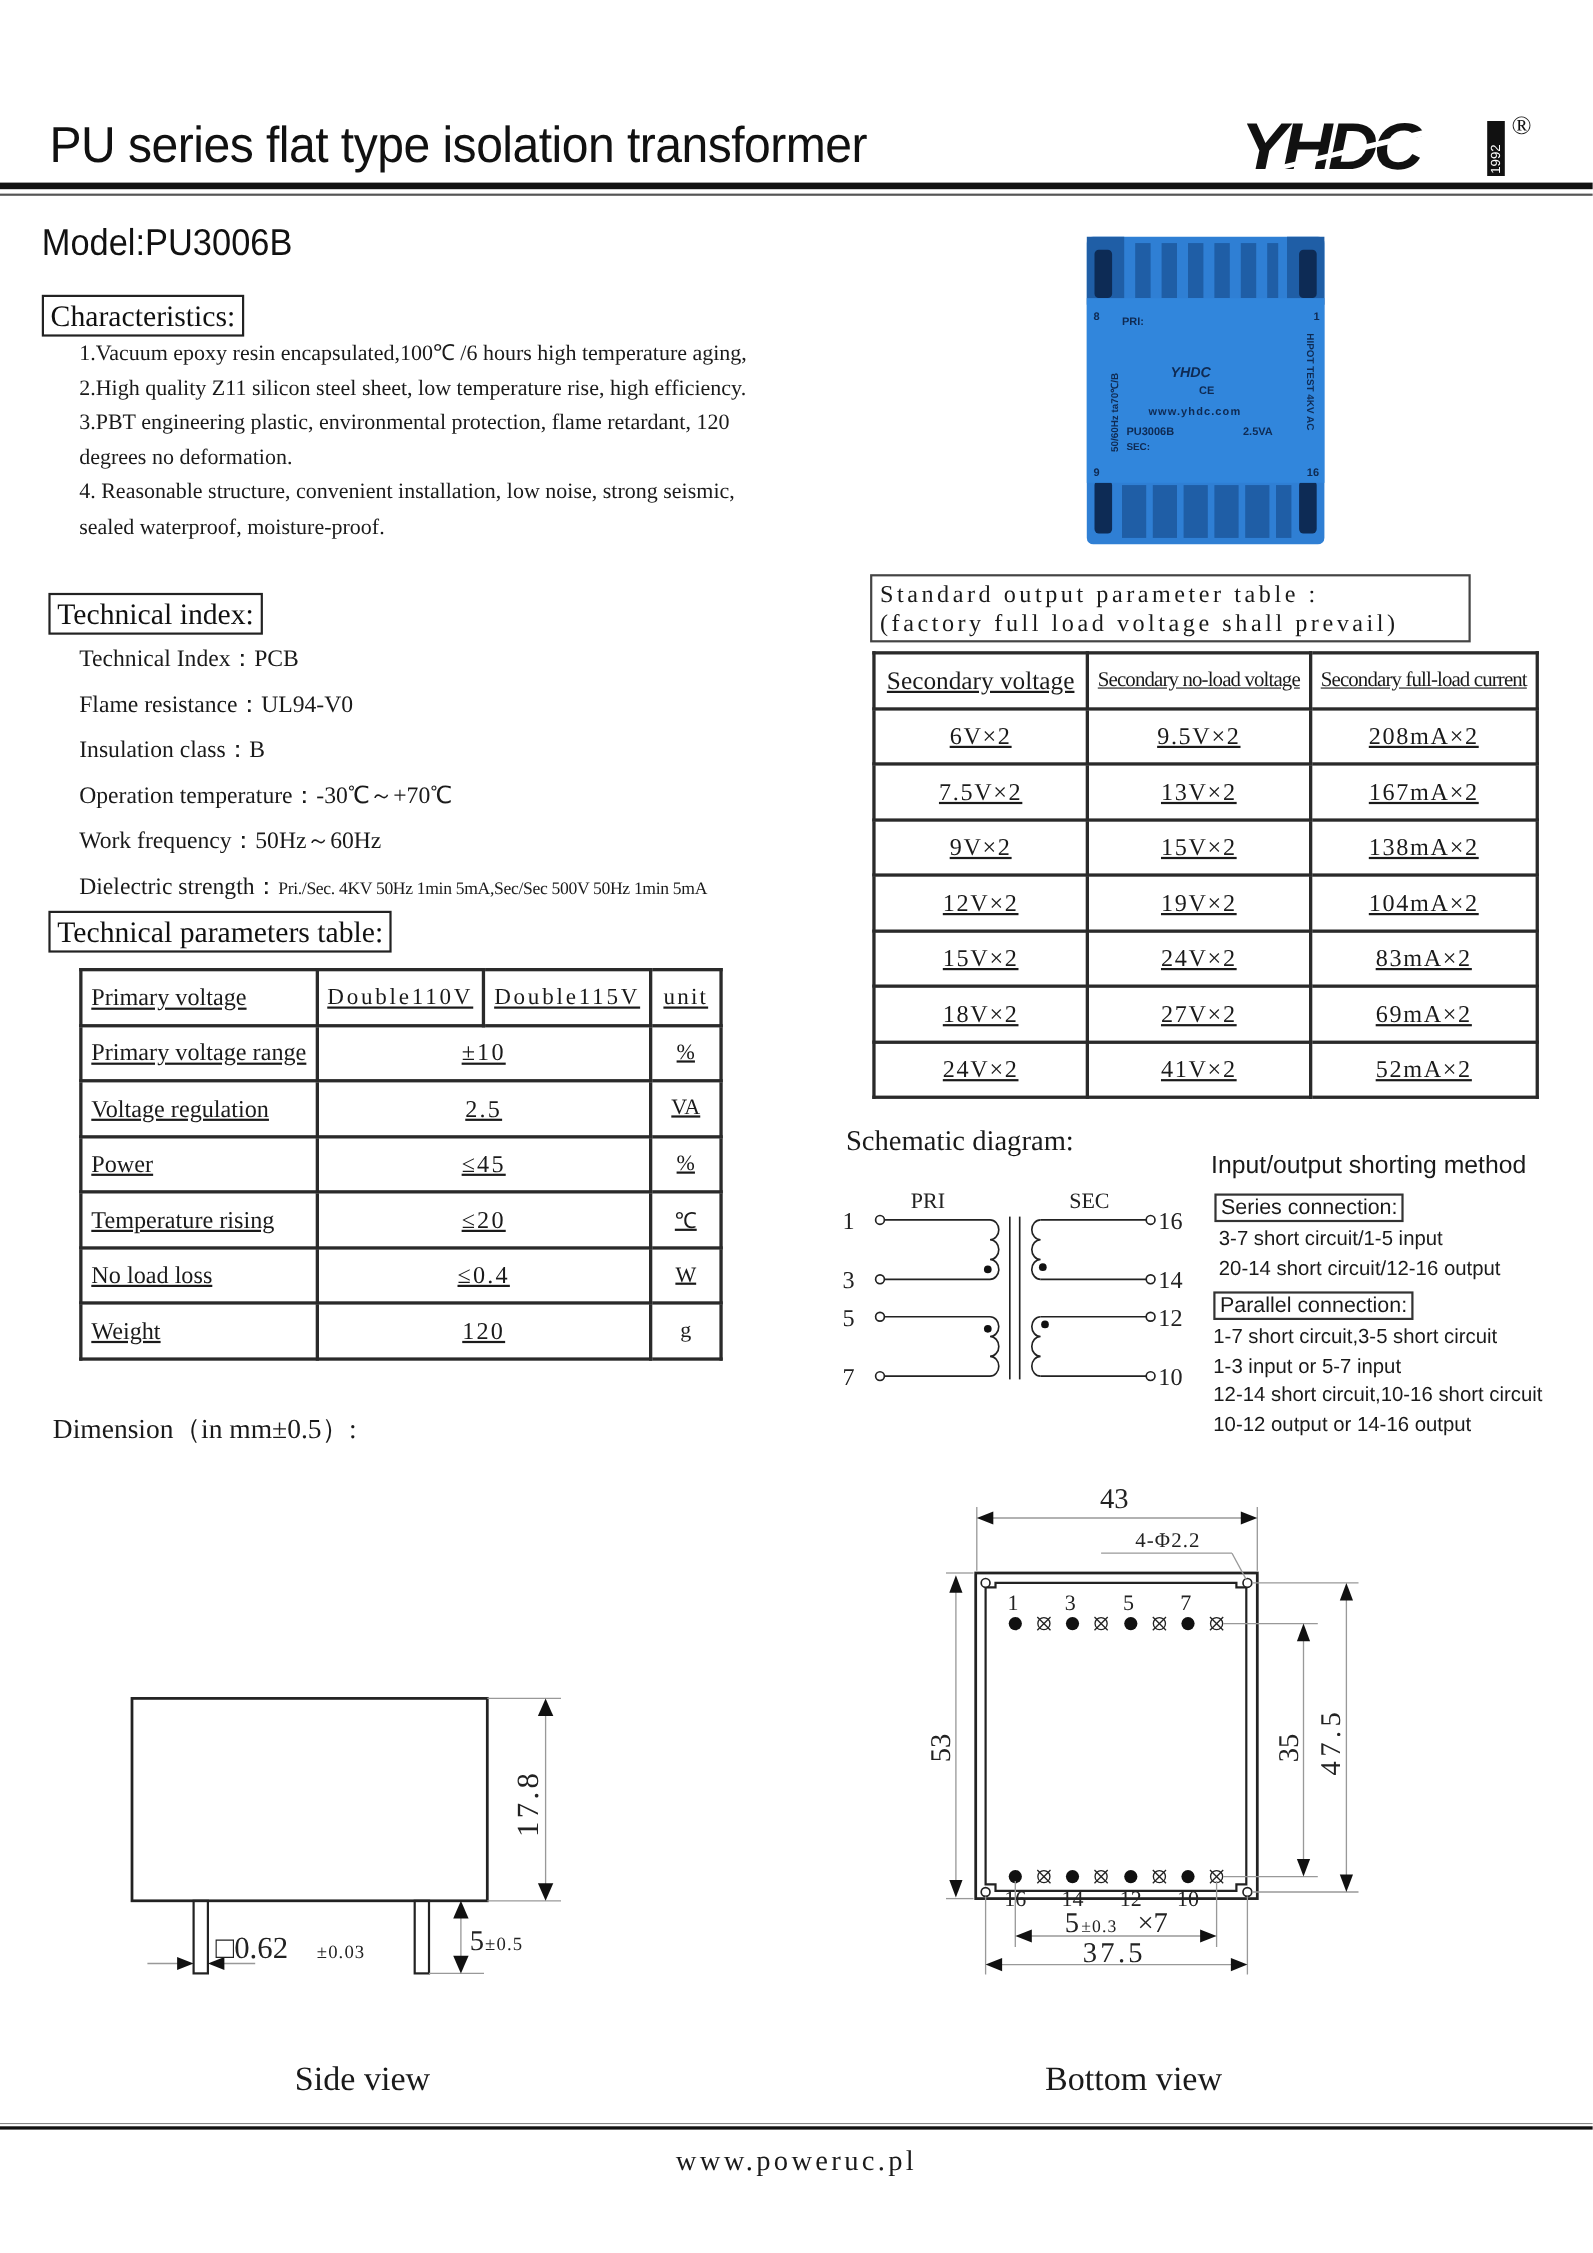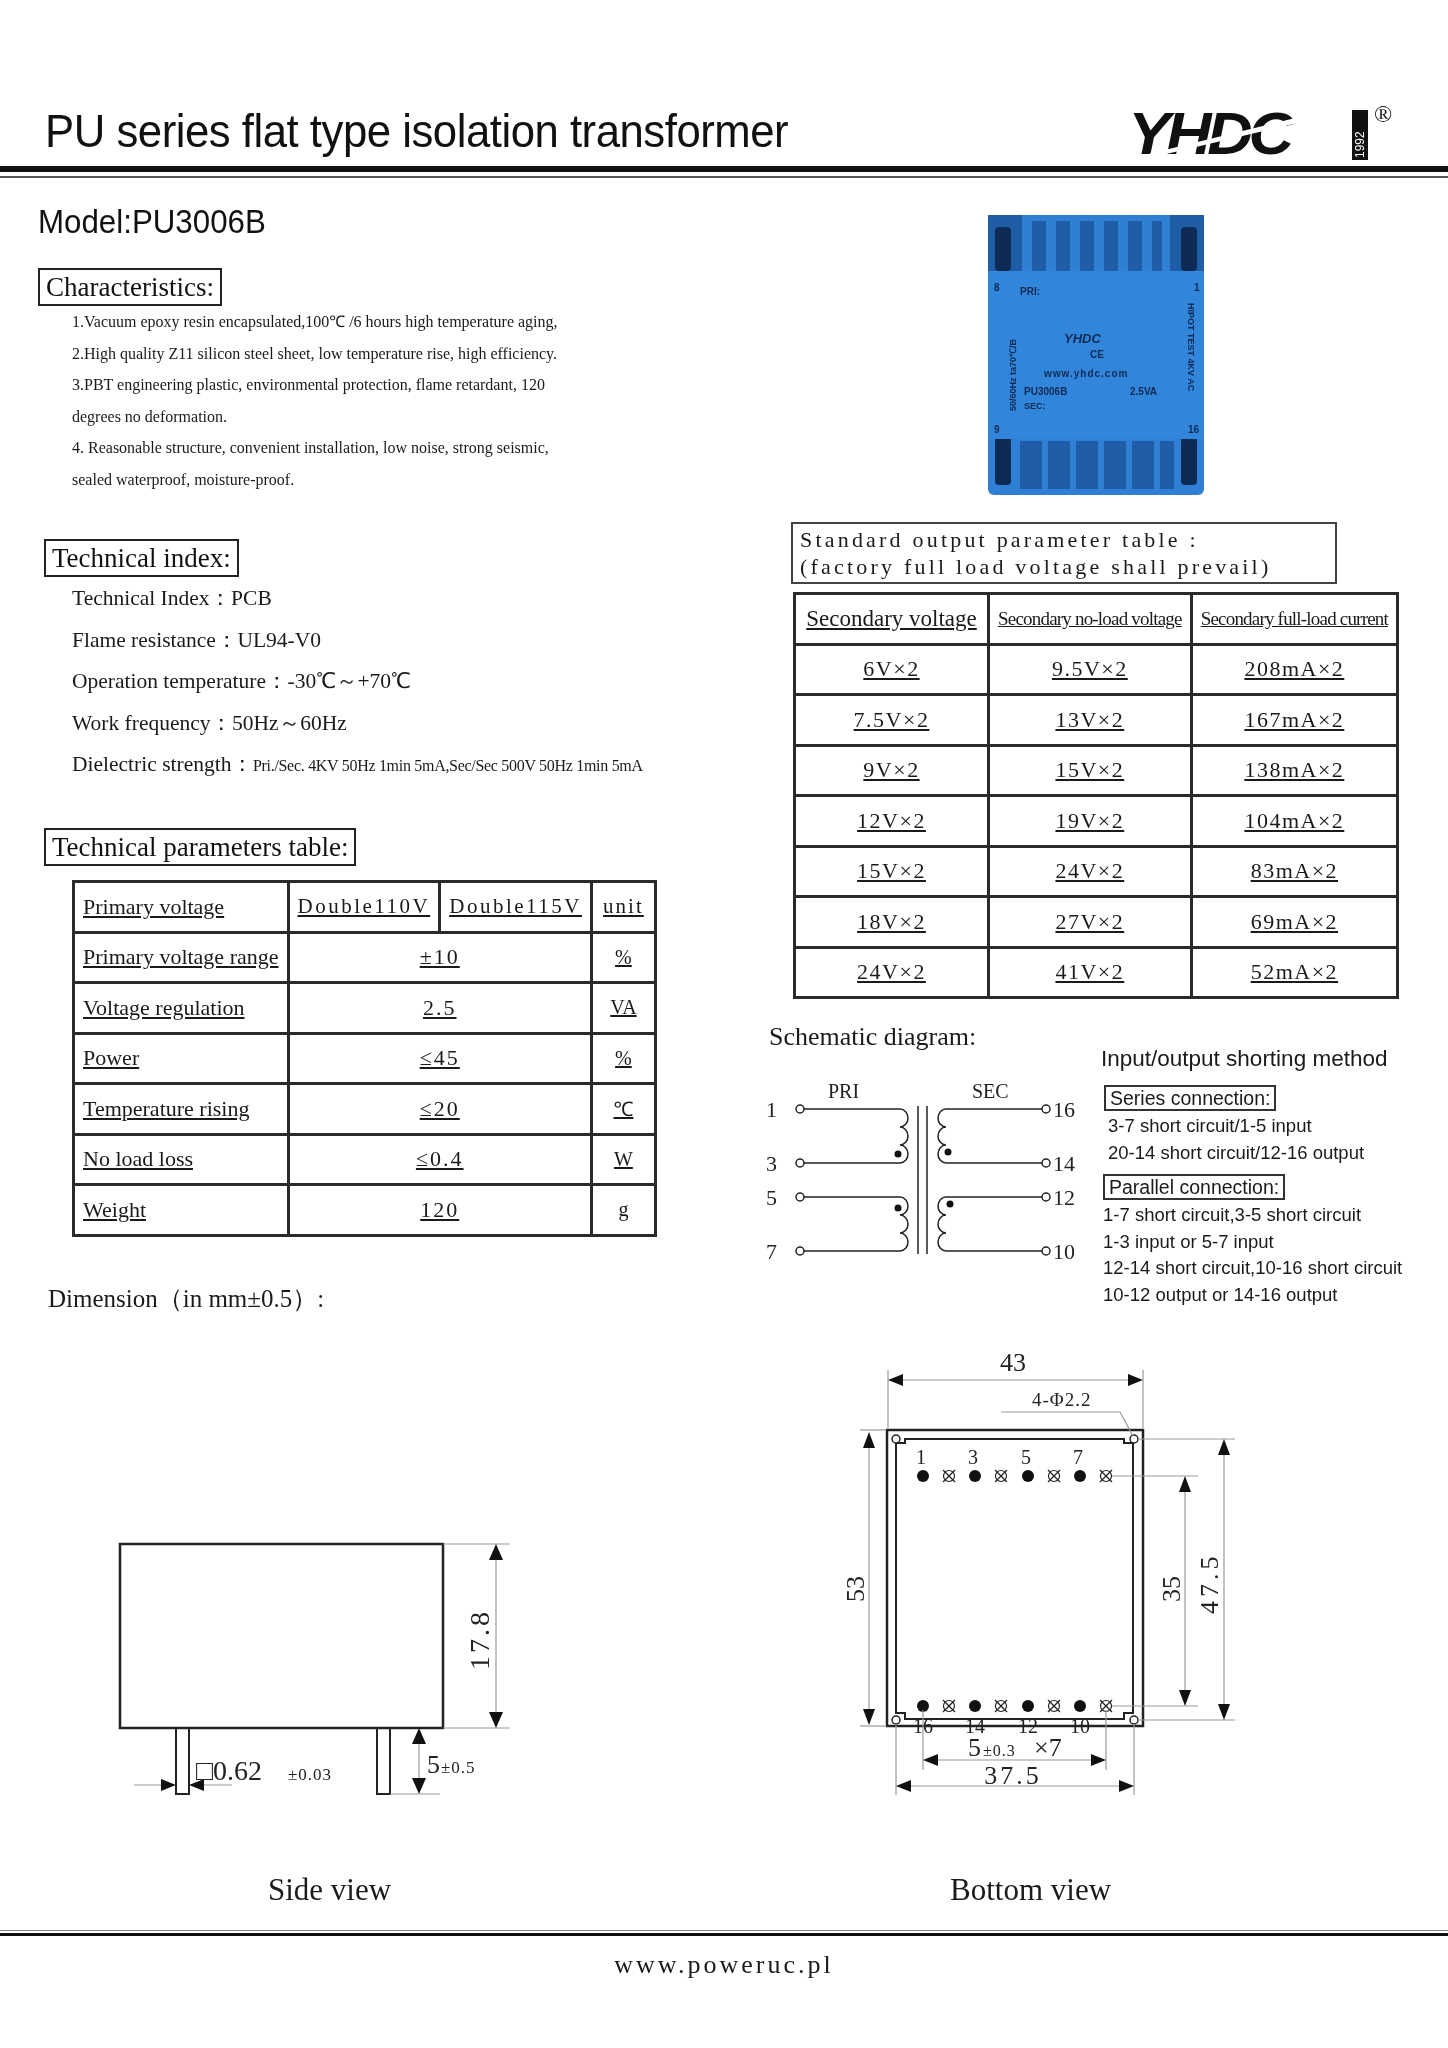--- a/index.html
+++ b/index.html
@@ -10,21 +10,21 @@
   
   .page-title { left: 45px; top: 104px; font-family: "Liberation Sans", sans-serif; font-size: 46px; font-weight: normal; letter-spacing: -0.5px; color: #111; transform: scaleX(0.95); transform-origin: left; }
   .logo { left: 1124px; top: 98px; width: 280px; height: 70px; }
   .rule-top-thick { left: 0; top: 166px; width: 1448px; height: 6px; background: #111; }
   .rule-top-thin { left: 0; top: 176px; width: 1448px; height: 2px; background: #555; }
 
   .model { left: 38px; top: 202px; font-family: "Liberation Sans", sans-serif; font-size: 34px; color: #111; transform: scaleX(0.92); transform-origin: left; }
 
   .boxed-heading { border: 2px solid #222; padding: 0 6px; font-size: 27px; line-height: 34px; color: #111; }
 
-  .char-list { left: 72px; top: 306px; width: 770px; font-size: 16px; line-height: 31.5px; }
+  .char-list { left: 72px; top: 306px; width: 770px; font-size: 20px; line-height: 31.5px; }
   .char-list div { white-space: nowrap; }
 
   .tech-index { left: 72px; top: 582px; font-size: 21.5px; }
   .tech-index .row { height: 41.5px; line-height: 32px; white-space: nowrap; }
   .tech-index .small { font-size: 16px; letter-spacing: -0.3px; }
 
   
   table.spec { border-collapse: collapse; }
   table.spec td { border: 3px solid #2a2a2a; font-size: 22px; padding: 0 8px; white-space: nowrap; text-decoration: underline; }
 
@@ -135,20 +135,21 @@
   <div>3.PBT engineering plastic, environmental protection, flame retardant, 120</div>
   <div>degrees no deformation.</div>
   <div>4. Reasonable structure, convenient installation, low noise, strong seismic,</div>
   <div>sealed waterproof, moisture-proof.</div>
 </div>
 
 <div class="abs boxed-heading" style="left:44px; top:539px;">Technical index:</div>
 <div class="abs tech-index">
   <div class="row"><span>Technical Index：</span><span>PCB</span></div>
   <div class="row"><span>Flame resistance：</span><span>UL94-V0</span></div>
+  <div class="row"><span>Insulation class：</span><span>B</span></div>
   <div class="row"><span>Operation temperature：</span><span>-30℃～+70℃</span></div>
   <div class="row"><span>Work frequency：</span><span>50Hz～60Hz</span></div>
   <div class="row"><span>Dielectric strength：</span><span class="small">Pri./Sec. 4KV 50Hz 1min 5mA,Sec/Sec 500V 50Hz 1min 5mA</span></div>
 </div>
 
 <div class="abs boxed-heading" style="left:44px; top:828px;">Technical parameters table:</div>
 <table class="abs spec param-table">
   <tbody>
       <tr>
     <td class="c-name">Primary voltage</td>

